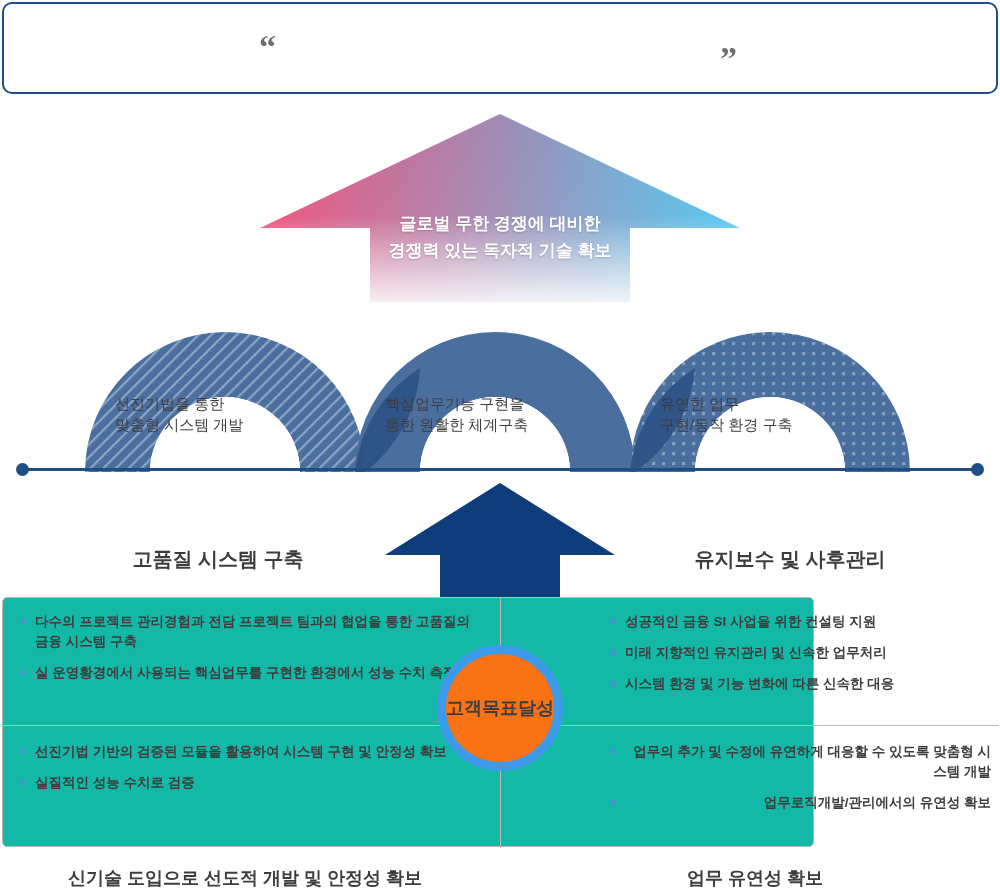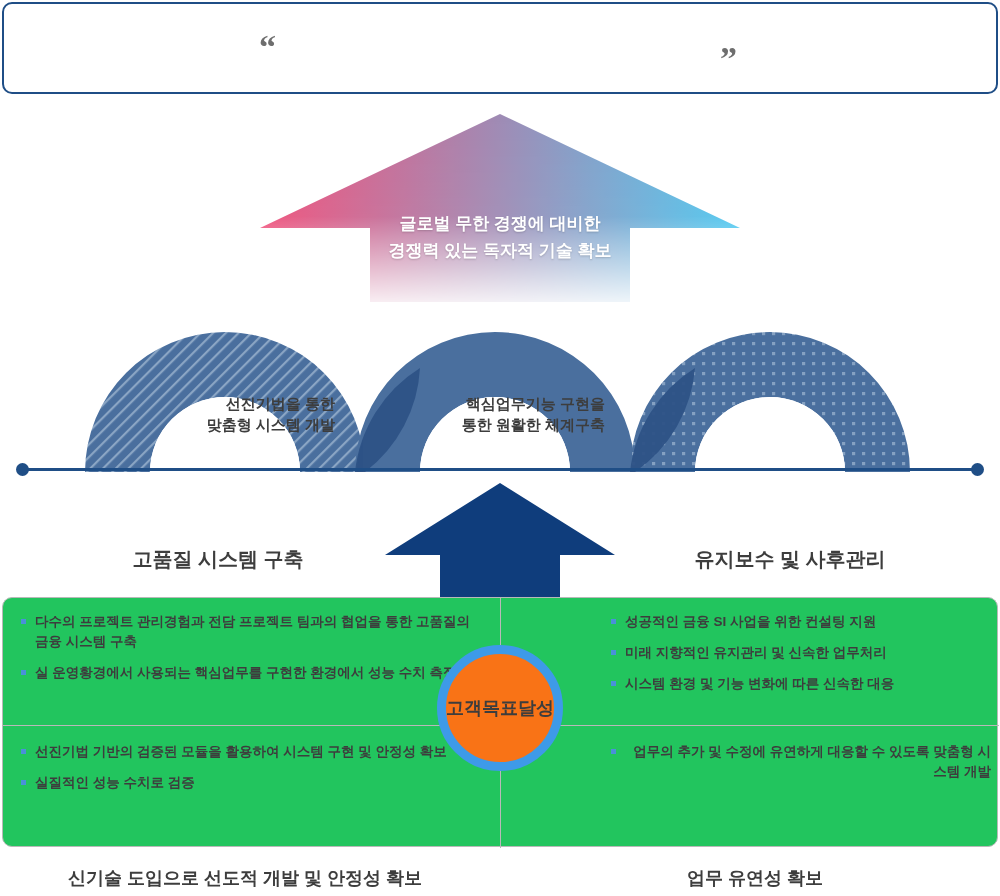--- a/index.html
+++ b/index.html
@@ -56,22 +56,22 @@
   
   .mid-label {
     position: absolute; top: 546px; font-size: 20px; font-weight: 700; color: #3d3d3d;
     width: 380px; text-align: center;
   }
   .mid-label.left { left: 28px; }
   .mid-label.right { left: 600px; }
 
   
   .table {
-    position: absolute; left: 2px; top: 597px; width: 996px; height: 250px;
-    border: 1px solid #b9b9b9; border-radius: 10px; background: #22c55e;
+    position: absolute; left: 2px; top: 597px; width: 812px; height: 250px;
+    border: 1px solid #b9b9b9; border-radius: 5px; background: #14b8a6;
   }
   .table .vline {
     position: absolute; left: 497px; top: 0; width: 1px; height: 250px; background: #b9b9b9;
   }
   .table .hline {
     position: absolute; left: 0; top: 127px; width: 996px; height: 1px; background: #b9b9b9;
   }
   .cell { position: absolute; padding: 0; }
   .cell.tl { left: 18px;  top: 14px;  width: 450px; }
   .cell.tr { left: 608px; top: 14px;  width: 380px; }
@@ -100,21 +100,21 @@
 
   
   .bottom-label {
     position: absolute; top: 866px; font-size: 18px; font-weight: 700; color: #3d3d3d;
     width: 490px; text-align: center;
   }
   .bottom-label.left { left: 0px; }
   .bottom-label.right { left: 510px; }
 
   .arch-label {
-    position: absolute; text-align: right; font-size: 15px; font-weight: 700;
+    position: absolute; text-align: left; font-size: 15px; font-weight: 400;
     color: #3d3d3d; line-height: 21px; width: 220px;
   }
   .chev-label {
     position: absolute; left: 0; top: 98px; width: 484px; text-align: center;
     font-size: 17px; font-weight: 700; color: #ffffff; line-height: 27px;
     text-shadow: 0 1px 2px rgba(0,0,0,.18);
   }
 </style>
 </head>
 <body>
@@ -196,20 +196,24 @@
     </svg>
 
     <div class="arch-label" style="left:115px; top:103px;">
       <div>선진기법을 통한</div>
       <div>맞춤형 시스템 개발</div>
     </div>
     <div class="arch-label" style="left:385px; top:103px;">
       <div>핵심업무기능 구현을</div>
       <div>통한 원활한 체계구축</div>
     </div>
+    <div class="arch-label" style="left:660px; top:103px;">
+      <div>유연한 업무</div>
+      <div>구현/동작 환경 구축</div>
+    </div>
   </div>
 
   <div class="baseline"></div>
   <div class="base-dot left"></div>
   <div class="base-dot right"></div>
 
   <div class="big-arrow">
     <svg width="230" height="118" viewBox="0 0 230 118">
       <path d="M115 0 L230 72 L175 72 L175 118 L55 118 L55 72 L0 72 Z" fill="#0f3d7c"></path>
     </svg>
@@ -240,20 +244,21 @@
     <div class="cell bl">
       <ul class="bullets">
         <li>선진기법 기반의 검증된 모듈을 활용하여 시스템 구현 및 안정성 확보</li>
         <li>실질적인 성능 수치로 검증</li>
       </ul>
     </div>
 
     <div class="cell br">
       <ul class="bullets">
         <li>업무의 추가 및 수정에 유연하게 대응할 수 있도록 맞춤형 시스템 개발</li>
+        <li>업무로직개발/관리에서의 유연성 확보</li>
       </ul>
     </div>
   </div>
 
   <div class="center-circle">
     <span>고객목표달성</span>
   </div>
 
   <div class="bottom-label right">업무 유연성 확보</div>
   <div class="bottom-label left">신기술 도입으로 선도적 개발 및 안정성 확보</div>

